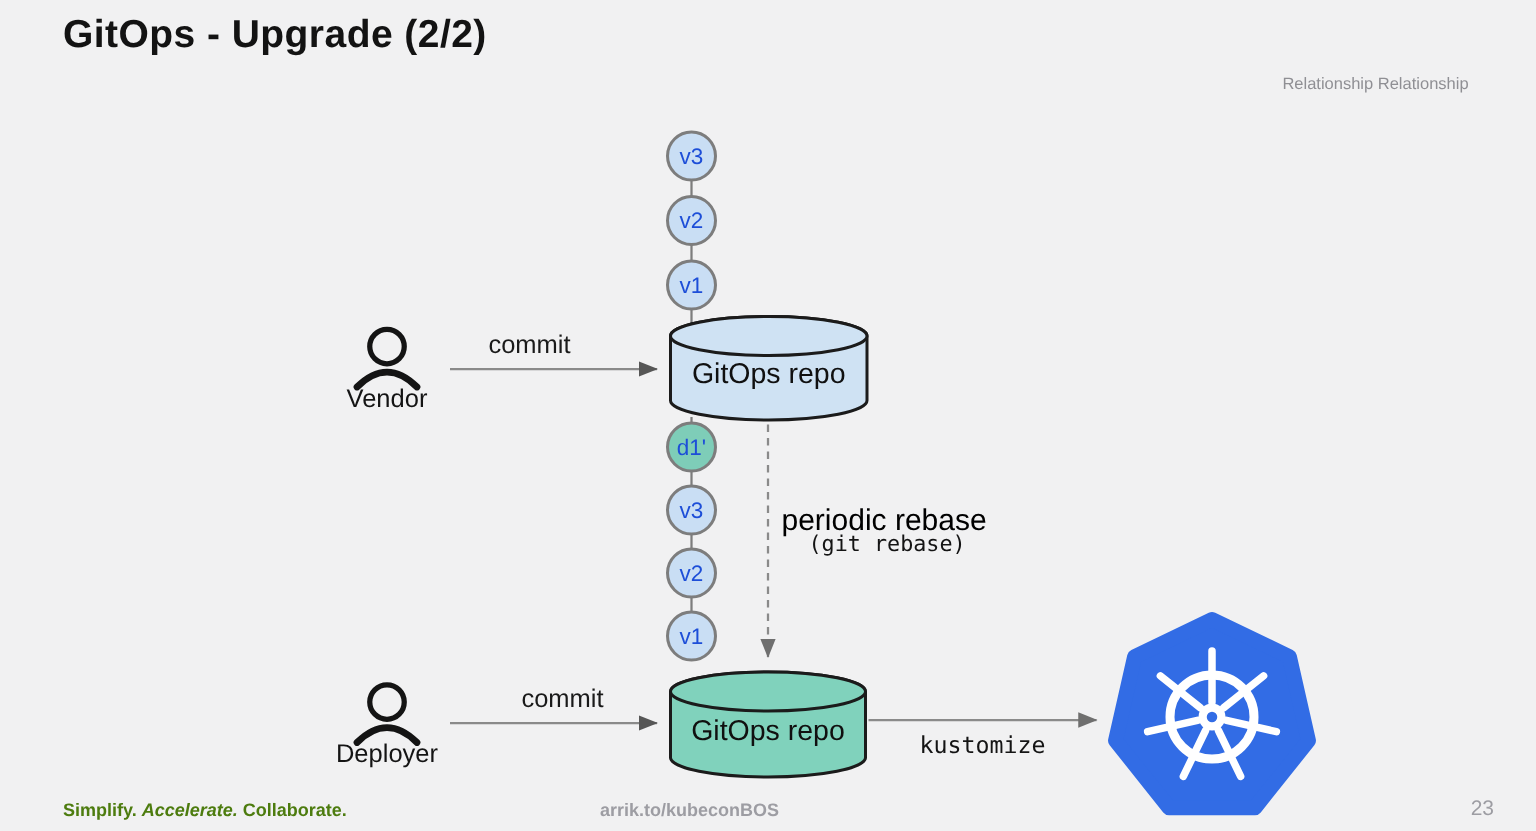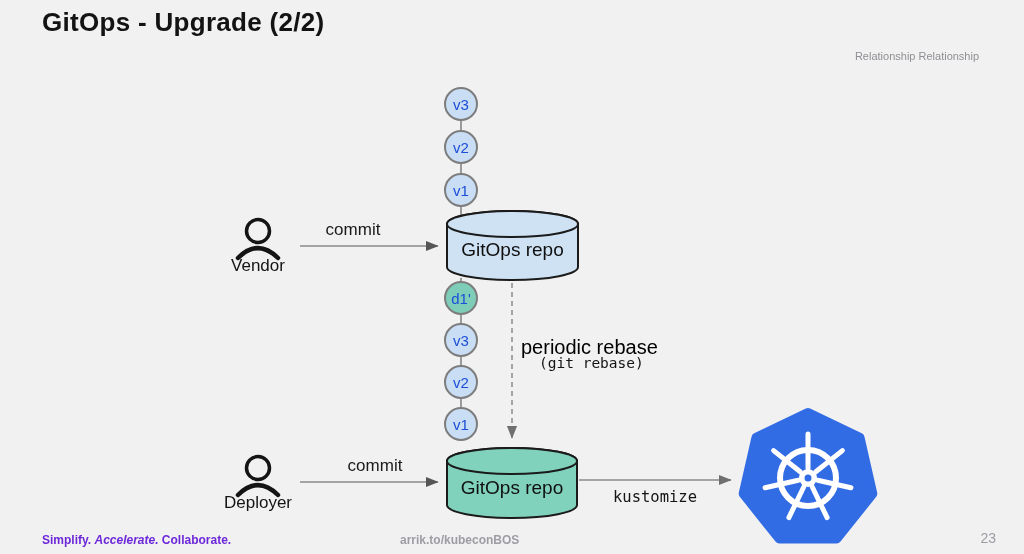--- a/index.html
+++ b/index.html
@@ -29,21 +29,21 @@
   .blue { background:#c9def4; }
   .teal { background:#7ecdb8; }
   .repo-label { position:absolute; text-align:center; font-size:19px; color:#101010; }
   .person-label { position:absolute; width:140px; text-align:center; font-size:17px; color:#141414; }
   .commit-label { position:absolute; width:120px; text-align:center; font-size:17px; color:#1a1a1a; }
   .mono { font-family:"DejaVu Sans Mono", monospace; }
   .rebase-l1 { position:absolute; left:521px; top:336px; font-size:20px; color:#000000; }
   .rebase-l2 { position:absolute; left:519px; top:355px; font-size:14.5px; color:#141414;margin-left:20px; }
   .deploy-l1 { position:absolute; left:580px; top:457px; width:150px; text-align:center; font-size:15.5px; color:#141414; }
   .deploy-l2 { position:absolute; left:580px; top:488px; width:150px; text-align:center; font-size:15.5px; color:#141414; }
-  .footer-motto { position:absolute; left:42px; top:533px; font-size:12px; font-weight:700; color:#6d28d9; }
+  .footer-motto { position:absolute; left:42px; top:533px; font-size:12px; font-weight:700; color:#4d7c0f; }
   .footer-motto .it { font-style:italic; }
   .footer-link { position:absolute; left:400px; top:533px; width:200px; text-align:left; font-size:12px; font-weight:700; color:#9d9da3; }
   .page-num { position:absolute; right:28px; top:530px; font-size:14px; color:#9d9da3; }
 </style>
 </head>
 <body>
 
 <div class="slide">
 
   <div class="title">GitOps - Upgrade (2/2)</div>

